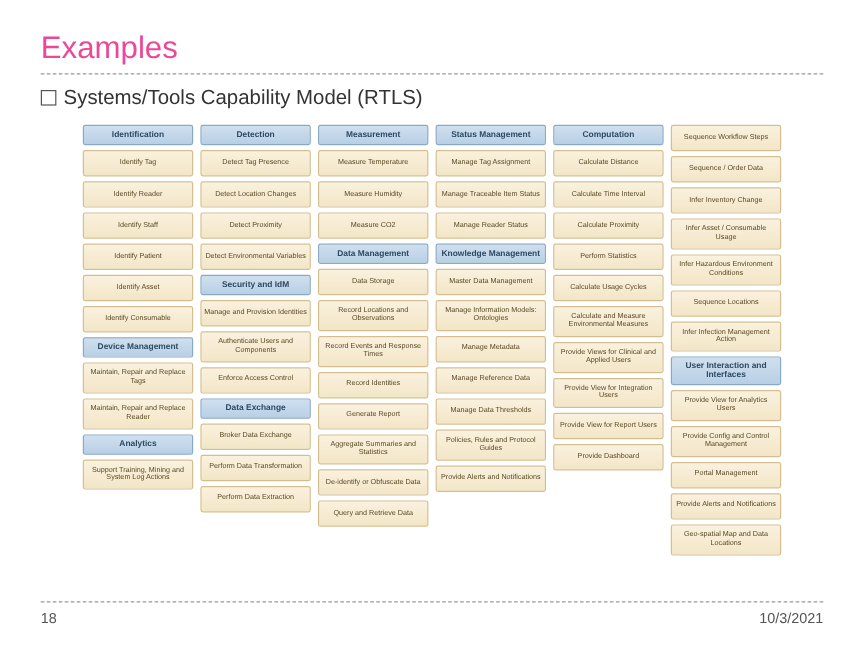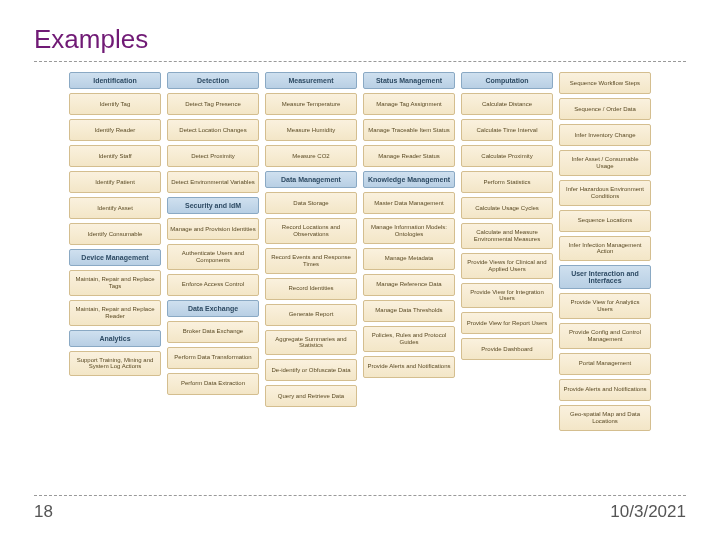--- a/index.html
+++ b/index.html
@@ -11,21 +11,21 @@
     background: #fff;
     position: relative;
     box-sizing: border-box;
   }
   .slide {
     padding: 24px 34px 0 34px;
   }
   .title {
     font-size: 26px;
     font-weight: 400;
-    color: #701a75;
+    color: #ec4899;
     margin: 0 0 6px 0;
   }
   .hr {
     border: none;
     border-top: 1px dashed #999;
     margin: 0 0 10px 0;
   }
   .sub {
     font-size: 17px;
     color: #333;
@@ -85,32 +85,36 @@
     gap: 4px;
   }
 
   .footer {
     position: absolute;
     left: 34px;
     right: 34px;
     bottom: 18px;
     display: flex;
     justify-content: space-between;
-    font-size: 17px;
+    font-size: 12px;
     color: #555;
     border-top: 1px dashed #999;
     padding-top: 6px;
   }
 </style>
 </head>
 <body>
 
 <div class="slide">
   <h1 class="title">Examples</h1>
   <hr class="hr">
+  <p class="sub">
+    <span class="box"></span><span>Systems/Tools</span>
+    <span>Capability Model (RTLS)</span>
+  </p>
 
   <div class="diagram" id="diagram">
       <div class="col">
         <div class="group">
           <div class="grp-title">Identification</div>
           <div class="item">Identify Tag</div>
           <div class="item">Identify Reader</div>
           <div class="item">Identify Staff</div>
           <div class="item">Identify Patient</div>
           <div class="item">Identify Asset</div>

